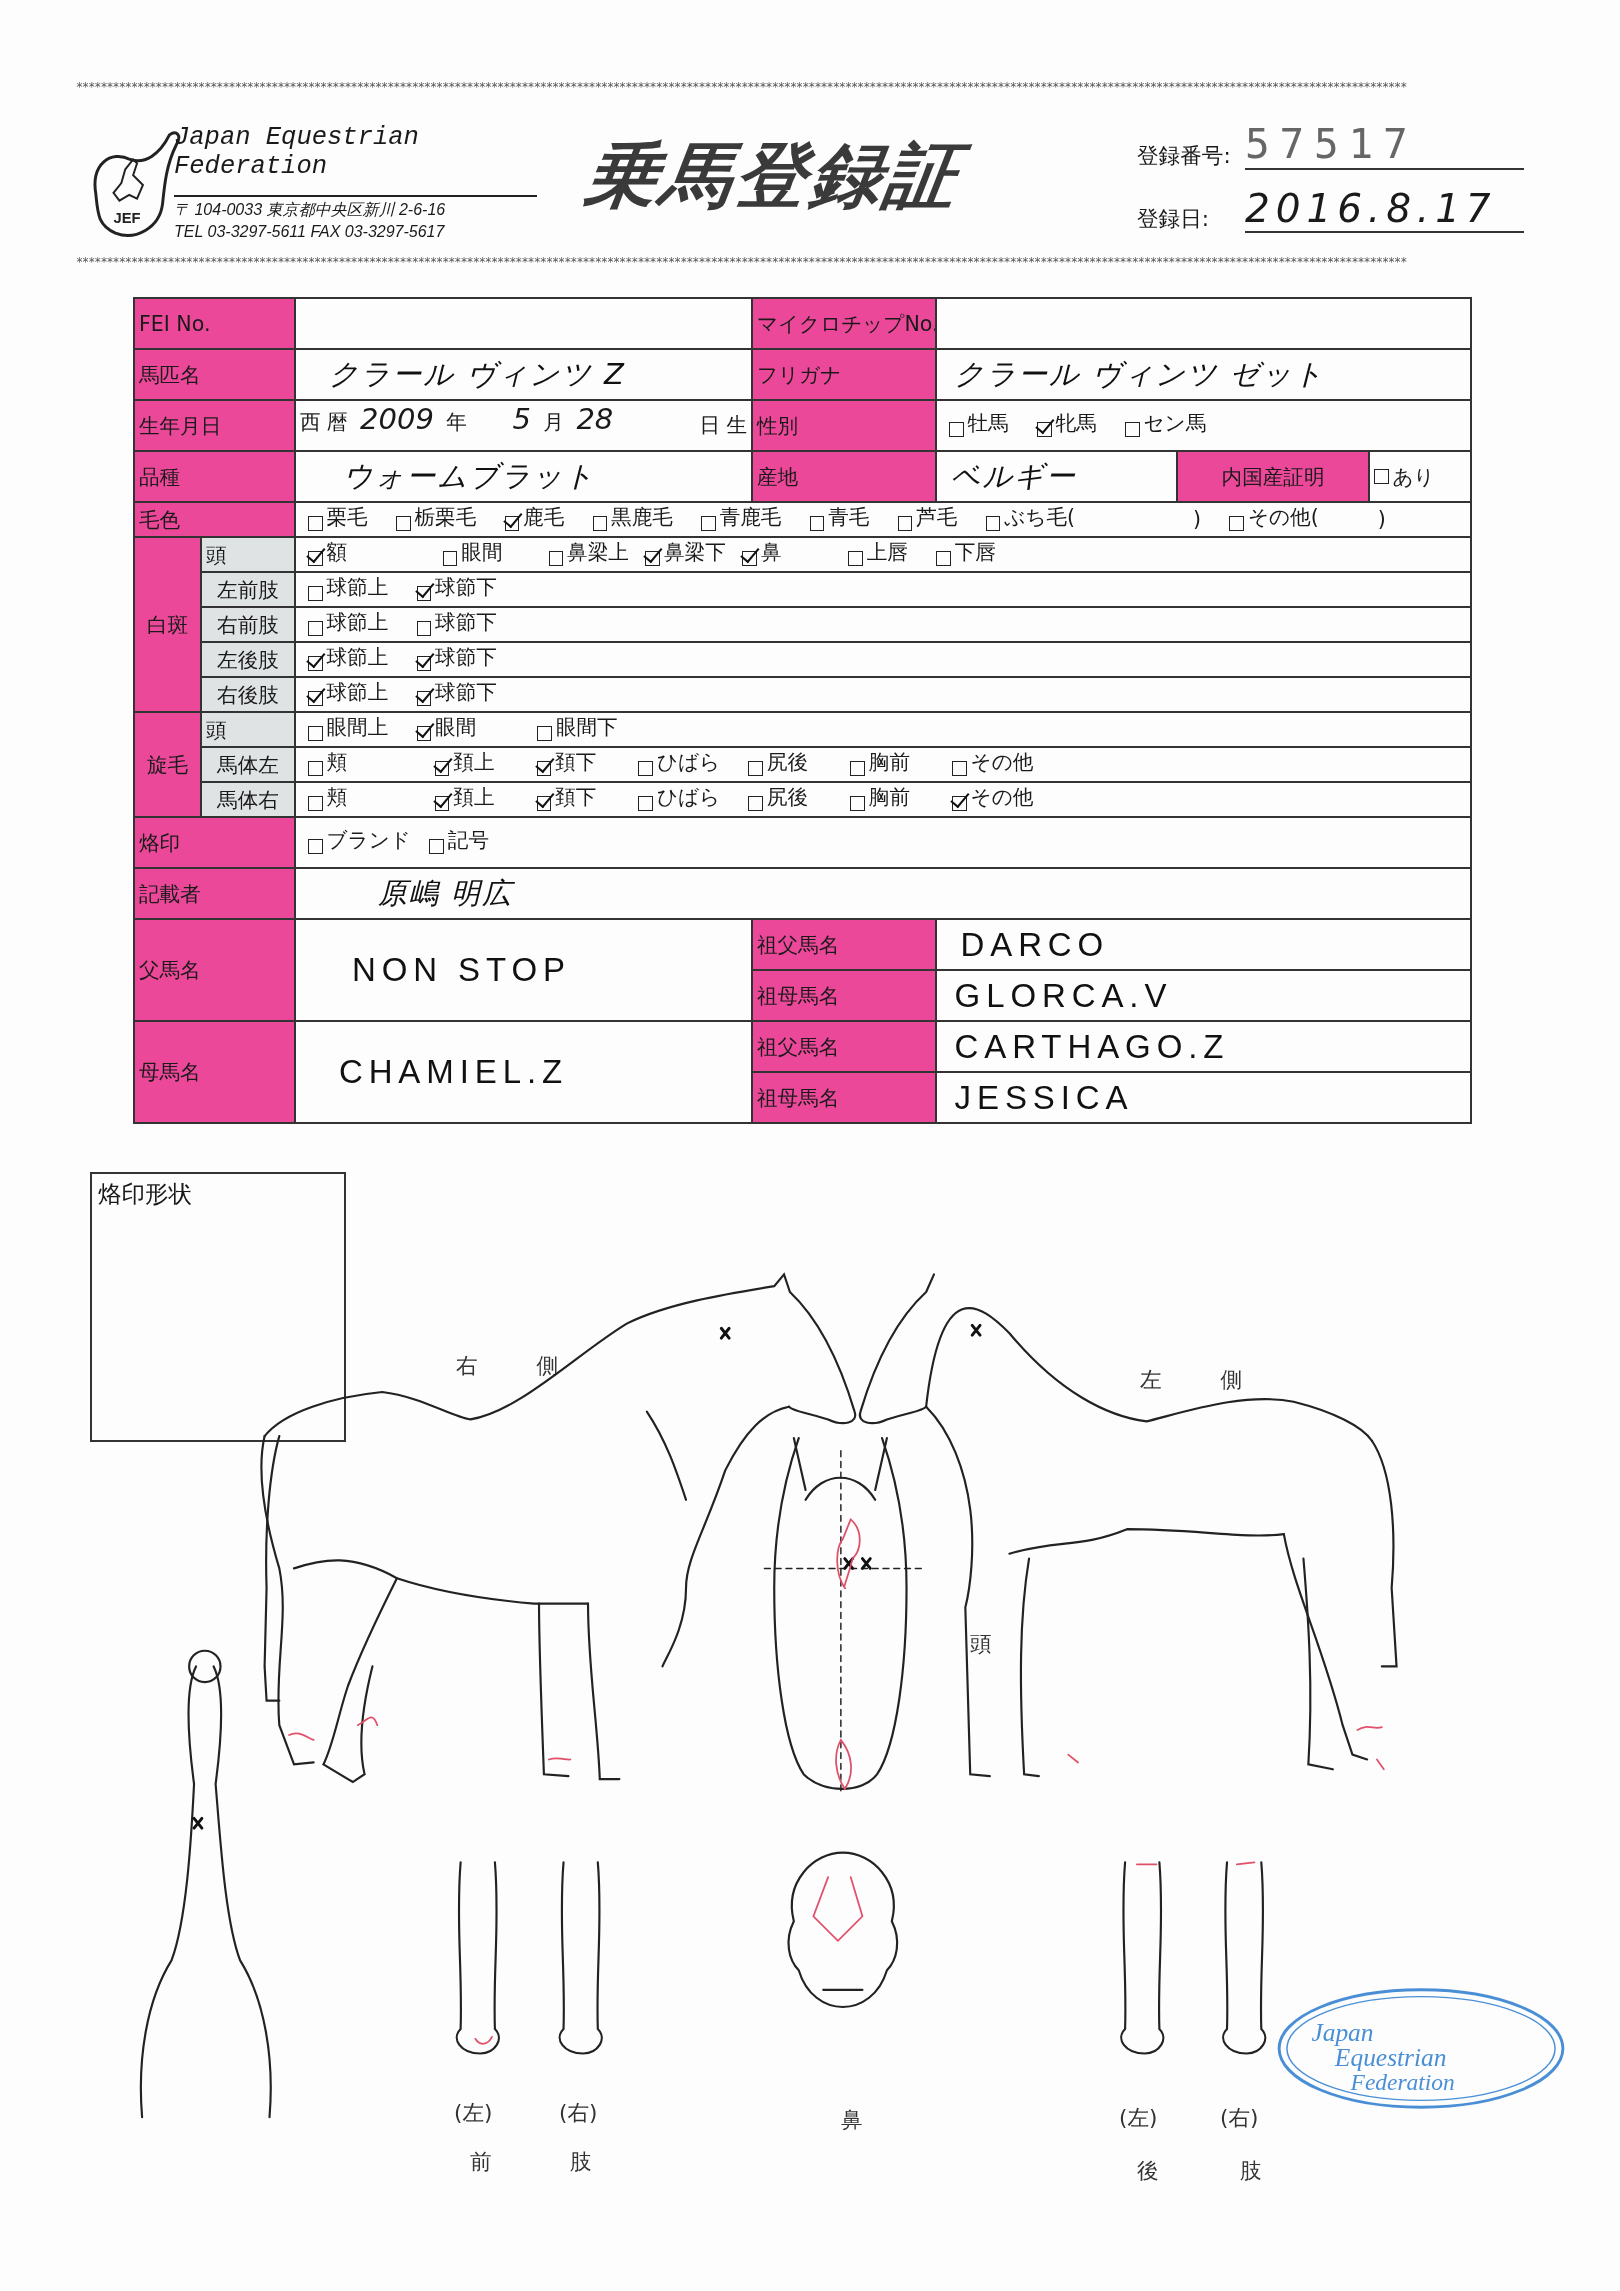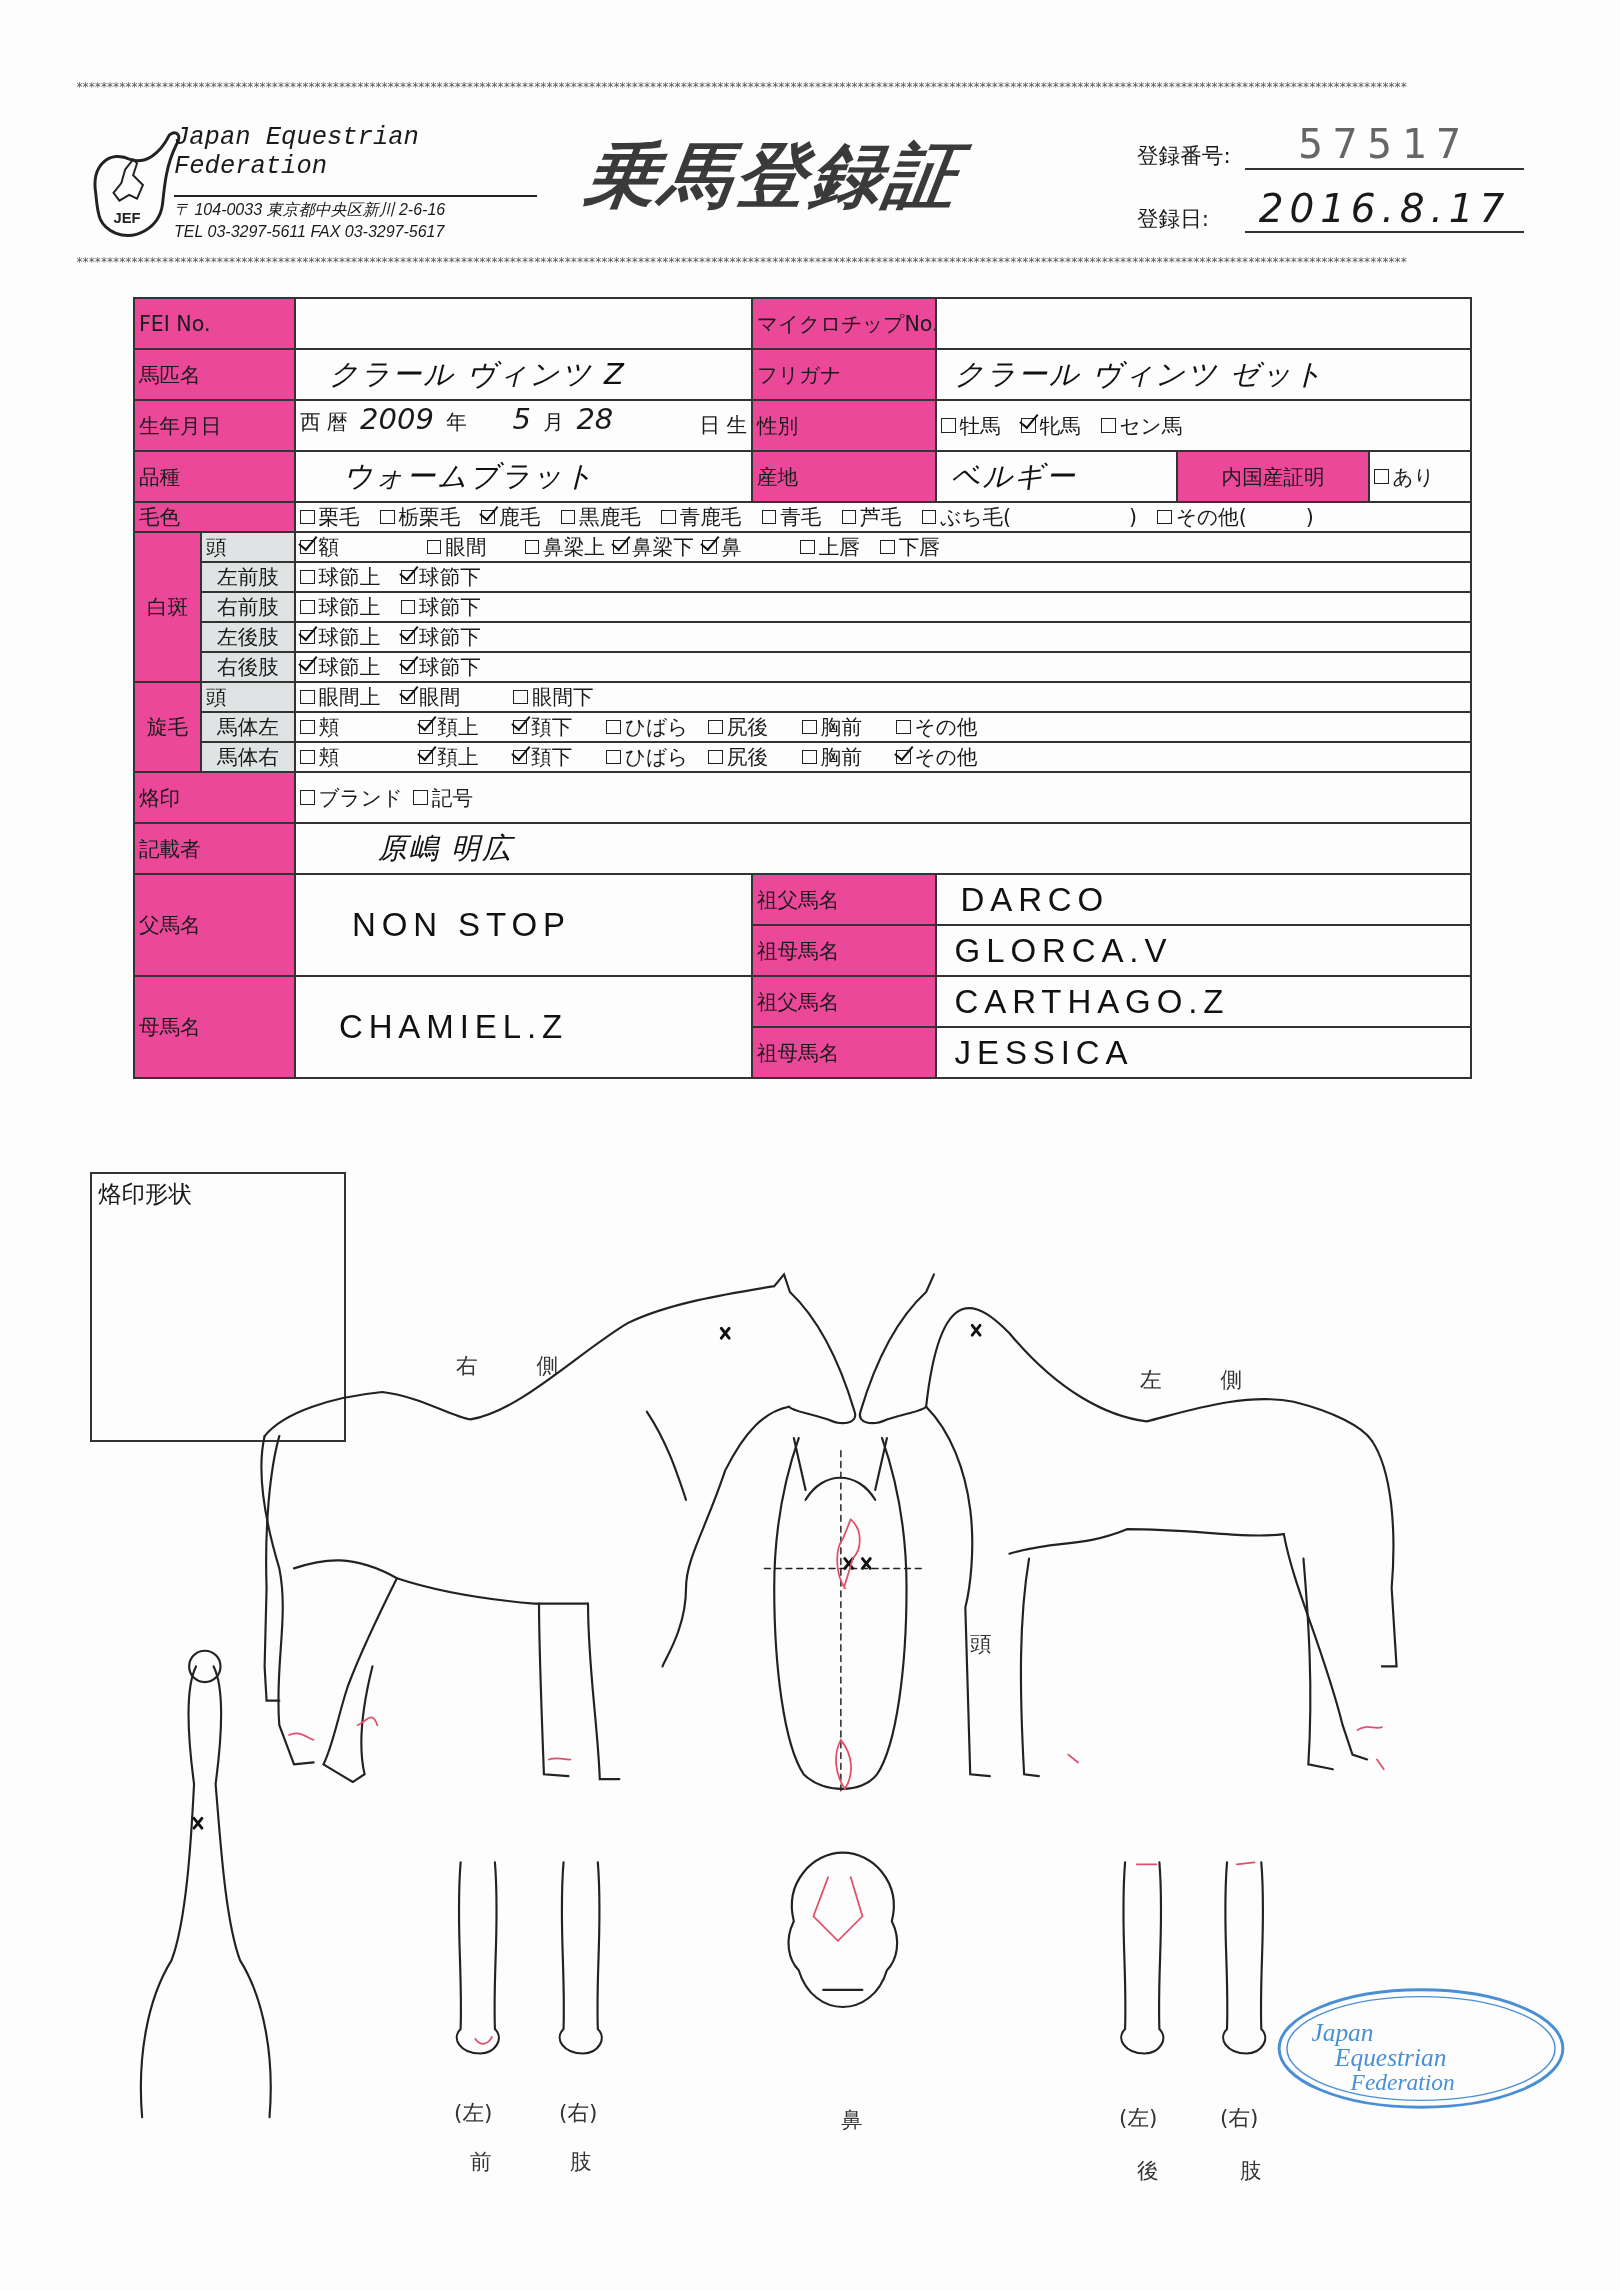--- a/index.html
+++ b/index.html
@@ -14,32 +14,32 @@
   .org-block { position: absolute; left: 174px; top: 125px; width: 363px; }
   .org-jp-small { font-size: 16.7px; font-weight: bold; }
   .org-jp-big { font-size: 35px; font-weight: bold; font-style: italic; letter-spacing: 1px; }
   .org-en { font-family: Liberation Mono, monospace; font-style: italic; font-size: 25.5px; border-bottom: 2.9px solid #222; padding-bottom: 14px; margin-top: -2px; }
   .org-addr { font-family: "Liberation Sans", sans-serif; font-style: italic; font-size: 16px; line-height: 18.6px; margin-top: 3.9px; }
 
   .doc-title { position: absolute; left: 586px; top: 129px; font-size: 71px; font-weight: bold; font-style: italic; color: #3a3a3a; letter-spacing: 3.9px; transform: skewX(-8deg); }
 
   .reg-row { position: absolute; left: 1137px; display: flex; align-items: flex-end; }
   .reg-label { font-size: 21.6px; width: 108px; text-align: left; padding-right: 5.9px; }
-  .reg-value { width: 279px; border-bottom: 2.9px solid #333; text-align: center; }
+  .reg-value { width: 279px; border-bottom: 2.9px solid #333; }
   .reg-number { font-family: "DejaVu Sans Mono", monospace; font-size: 41px; color: #666; letter-spacing: 9.8px; }
   .reg-date { font-family: "DejaVu Sans", sans-serif; font-style: italic; font-size: 39px; letter-spacing: 5.9px; }
 
   
   table.form { position: absolute; left: 133px; top: 297px; width: 1337px; border-collapse: collapse; table-layout: fixed; }
   table.form td { border: 2px solid #333; font-size: 20.6px; height: 16px; padding: 0 3.9px; vertical-align: middle; white-space: nowrap; overflow: hidden; }
   td.lbl { background: #ec4899; }
   td.sub { background: #dfe3e4; text-align: center; }
   .hand { font-family: "DejaVu Sans", sans-serif; font-size: 29px; font-style: italic; letter-spacing: 2px; color: #111; }
   .hand-lat { font-family: "Liberation Sans Narrow", "Liberation Sans", sans-serif; font-size: 33px; letter-spacing: 5.9px; color: #111; font-weight: 300; }
-  .cb { display: inline-flex; align-items: center; margin-right: 13.7px; }
+  .cb { display: inline-flex; align-items: flex-end; margin-right: 13.7px; margin-left: 8px; }
   .box { display: inline-block; width: 14.7px; height: 14.7px; border: 1.6px solid #222; margin-right: 3.9px; position: relative; }
   .box.checked::after { content: ""; position: absolute; left: 2px; top: -8.8px; width: 7.8px; height: 15.7px; border-right: 2.9px solid #111; border-bottom: 2.9px solid #111; transform: rotate(40deg); }
   .big-num { font-size: 29px; font-style: italic; margin: 0 5.9px; }
   .blank-paren { display: inline-block; width: 118px; }
 
   
   .brand-box { position: absolute; left: 90px; top: 1172px; width: 256px; height: 270px; border: 2px solid #333; }
   .brand-box span { position: absolute; left: 5.9px; top: 3.9px; font-size: 23.5px; }
   .side-label { position: absolute; font-size: 21.6px; letter-spacing: 59px; color: #333; }
   .small-lbl { position: absolute; font-size: 21.6px; color: #333; }

